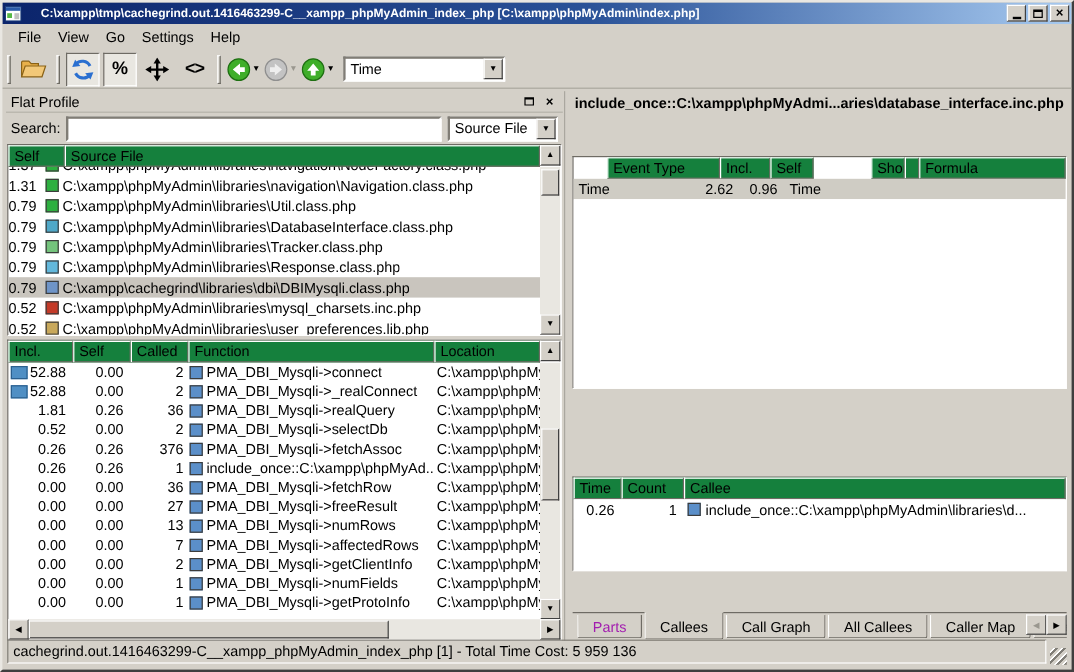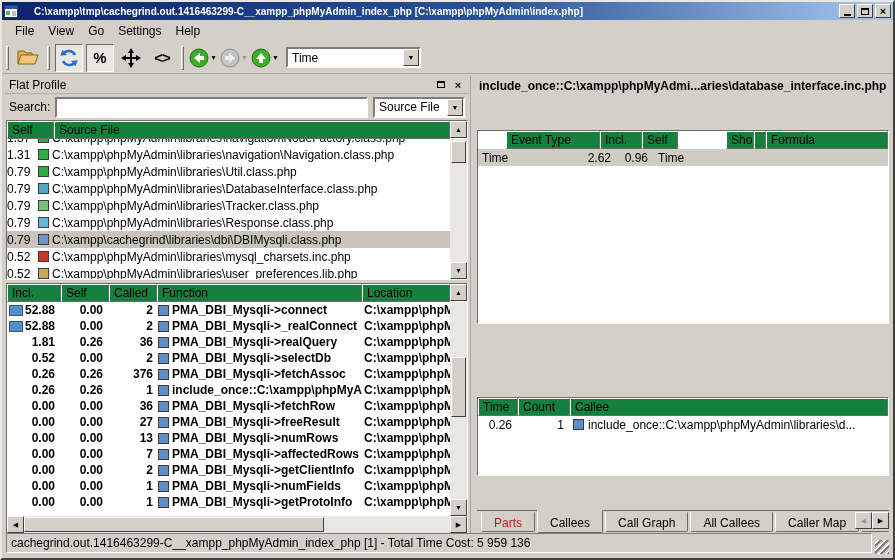--- a/index.html
+++ b/index.html
@@ -65,21 +65,21 @@
   .ft-body-wrap{flex:1;display:flex;overflow:hidden;}
   .ft-rows{flex:1;overflow:hidden;position:relative;}
   .ft-scrolled{position:absolute;top:-10px;left:0;right:0;}
   .frow{height:17px;display:flex;align-items:center;white-space:nowrap;}
   .frow.selected{background:#c9c5be;}
   .c-self{width:30px;padding-right:5px;flex:none;}
   .c-file{overflow:hidden;}
   
   .func-table{flex:1;background:#fff;display:flex;flex-direction:column;margin:3px 1px 0 1px;}
   .fn-head{display:flex;flex:none;}
-  .fn-body-wrap{flex:1;display:flex;overflow:hidden;font-weight:bold;}
+  .fn-body-wrap{flex:1;display:flex;overflow:hidden;}
   .fn-rows{flex:1;overflow:hidden;}
   .nrow{height:16px;display:flex;align-items:center;white-space:nowrap;}
   .n-incl{width:54px;position:relative;text-align:right;padding-right:6px;flex:none;}
   .inclbar{display:none;}
   .inclbar.show{display:block;position:absolute;left:2px;top:2px;width:14px;height:11px;background:#4f8fc4;border:1px solid #2b5f8e;}
   .n-self{width:48px;text-align:right;padding-right:6px;flex:none;}
   .n-called{width:48px;text-align:right;padding-right:4px;flex:none;}
   .n-func{width:205px;display:flex;align-items:center;overflow:hidden;flex:none;}
   .n-loc{flex:1;overflow:hidden;padding-left:2px;}
   .h-incl{width:54px;}.h-self{width:48px;}.h-called{width:48px;}.h-func{width:205px;}.h-loc{flex:1;}
@@ -107,21 +107,21 @@
   .c-time{width:40px;text-align:right;padding-right:6px;flex:none;}
   .c-count{width:52px;text-align:right;padding-right:6px;flex:none;}
   .c-callee{flex:1;display:flex;align-items:center;overflow:hidden;padding-left:2px;}
   .hc-time{width:40px;}.hc-count{width:52px;}.hc-callee{flex:1;}
   
   .tabs-bottom{height:24px;display:flex;align-items:flex-start;padding-left:4px;position:relative;overflow:hidden;margin:0 2px;}
   .tabs-bottom::before{content:"";position:absolute;left:0;right:0;top:0;height:1px;background:#6e6b64;}
   .btab{height:20px;padding:3px 12px;background:#d4d0c8;margin-right:2px;margin-top:2px;white-space:nowrap;
     border:1px solid;border-color:transparent #6e6b64 #6e6b64 #ffffff;border-radius:0 0 2px 2px;z-index:1;}
   .btab.active{margin-top:0;height:23px;padding-top:5px;z-index:3;border-top:1px solid #d4d0c8;}
-  .btab.disabled{color:#b91c1c;}
+  .btab.disabled{color:#a21caf;}
   .tab-arrows{position:absolute;right:0;top:2px;display:flex;z-index:5;}
   
   .statusbar{position:absolute;left:2px;right:2px;bottom:2px;height:26px;display:flex;align-items:center;padding:2px;}
   .status-panel{flex:1;height:20px;display:flex;align-items:center;padding:0 4px;white-space:nowrap;overflow:hidden;
     border:1px solid;border-color:#807d76 #ffffff #ffffff #807d76;}
   .resize-grip{width:14px;height:14px;margin-left:3px;align-self:flex-end;
     background:repeating-linear-gradient(135deg,transparent 0 2px,#fff 2px 3px,#807d76 3px 5px);}
   .dis-txt{color:#9a978f;}
 </style>
 </head>

